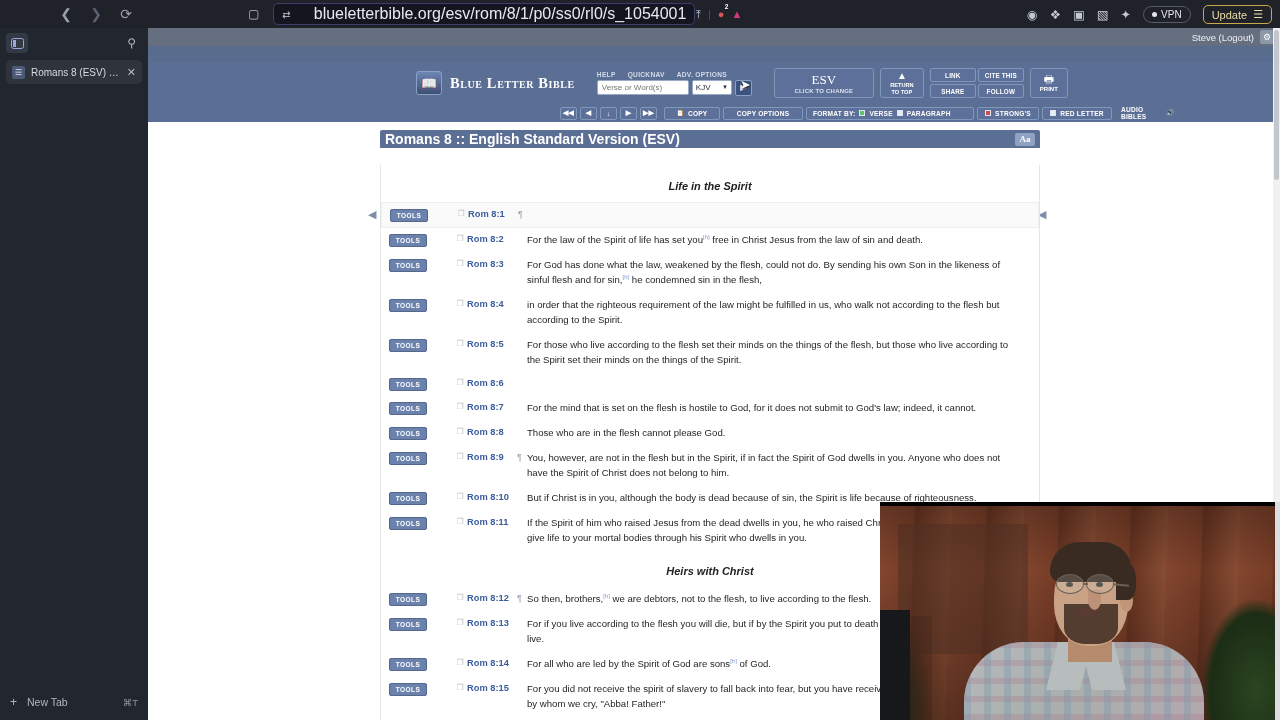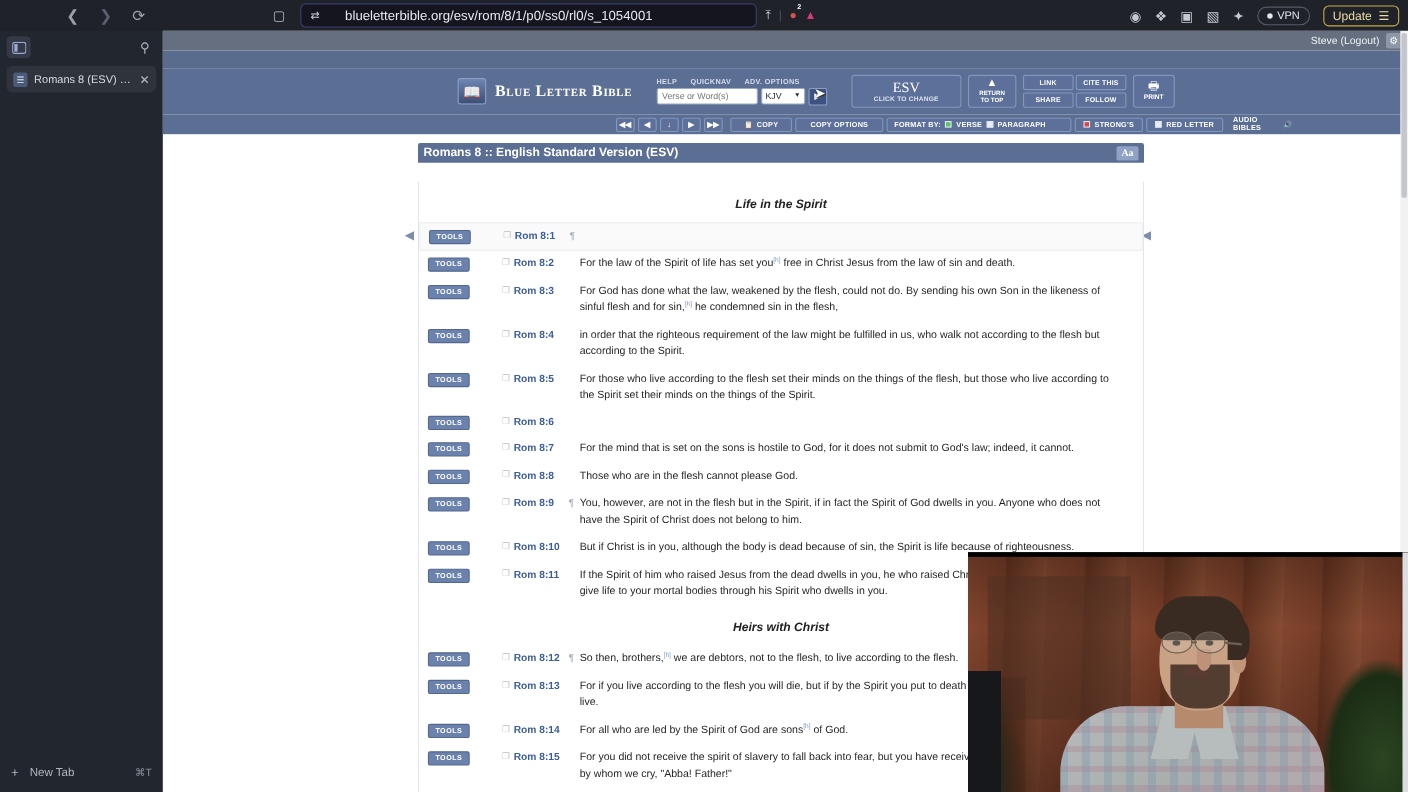--- a/index.html
+++ b/index.html
@@ -31,21 +31,21 @@
     width: 440px; height: 22px;
     display: flex; align-items: center;
   }
   .reader-icon { color: #b9bec8; font-size: 12px; margin-right: 14px; }
   .addr-bar {
     flex: 1; height: 22px; border-radius: 5px;
     background: #15151f; border: 1px solid #3a3f6b;
     display: flex; align-items: center; padding: 0 8px; gap: 7px;
   }
   .shield-ico { color: #c7ccd6; font-size: 10px; }
-  .url-text { color: #e6e9ee; font-size: 12px; white-space: nowrap; overflow: hidden; padding-left: 16px; }
+  .url-text { color: #e6e9ee; font-size: 16px; white-space: nowrap; overflow: hidden; padding-left: 16px; }
 
   .addr-right {
     position: absolute; left: 688px; top: 3px; height: 22px;
     display: flex; align-items: center; gap: 7px;
     padding: 0 8px;
   }
   .ext-ico { font-size: 11px; color: #cfd4dd; position: relative; }
   .ext-sep { color: #4a4f5c; font-size: 11px; }
   .badge-sup {
     position: absolute; top: -5px; right: -4px; font-size: 6.5px;
@@ -232,21 +232,21 @@
   .chk.on { background: #5fc36a; }
   .chk.off { background: #e8ecf3; }
   .chk.red { background: #d14b4b; }
 
   .chapter-head {
     margin: 8px 0 0 232px; width: 660px; height: 18px;
     background: #5b6e94; border-radius: 2px 2px 0 0;
     display: flex; align-items: center; justify-content: space-between;
     padding: 0 5px;
   }
-  .chapter-title { color: #ffffff; font-size: 11px; font-weight: bold; }
+  .chapter-title { color: #ffffff; font-size: 14px; font-weight: bold; }
   .aa-btn {
     width: 20px; height: 13px; border-radius: 2px; background: #8fa2c3;
     color: #fff; font-size: 9px; font-weight: bold;
     display: flex; align-items: center; justify-content: center;
     font-family: "Liberation Serif", serif;
   }
 
   .reading-pane {
     position: absolute; left: 232px; top: 137px; width: 660px; height: 555px;
     background: #ffffff; border-left: 1px solid #e3e6eb; border-right: 1px solid #e3e6eb;
@@ -611,21 +611,21 @@
           <div class="tools-btn">TOOLS</div>
           <div class="copy-ico">❐</div>
           <div class="vref">Rom 8:6</div>
           <div class="pilcrow blank">¶</div>
         </div>
         <div class="verse">
           <div class="tools-btn">TOOLS</div>
           <div class="copy-ico">❐</div>
           <div class="vref">Rom 8:7</div>
           <div class="pilcrow blank">¶</div>
-          <div class="vtext">For the mind that is set on the sons is hostile to God, for it does not submit to God's law; indeed, it cannot.</div>
+          <div class="vtext">For the mind that is set on the flesh is hostile to God, for it does not submit to God's law; indeed, it cannot.</div>
         </div>
         <div class="verse">
           <div class="tools-btn">TOOLS</div>
           <div class="copy-ico">❐</div>
           <div class="vref">Rom 8:8</div>
           <div class="pilcrow blank">¶</div>
           <div class="vtext">Those who are in the flesh cannot please God.</div>
         </div>
         <div class="verse">
           <div class="tools-btn">TOOLS</div>

